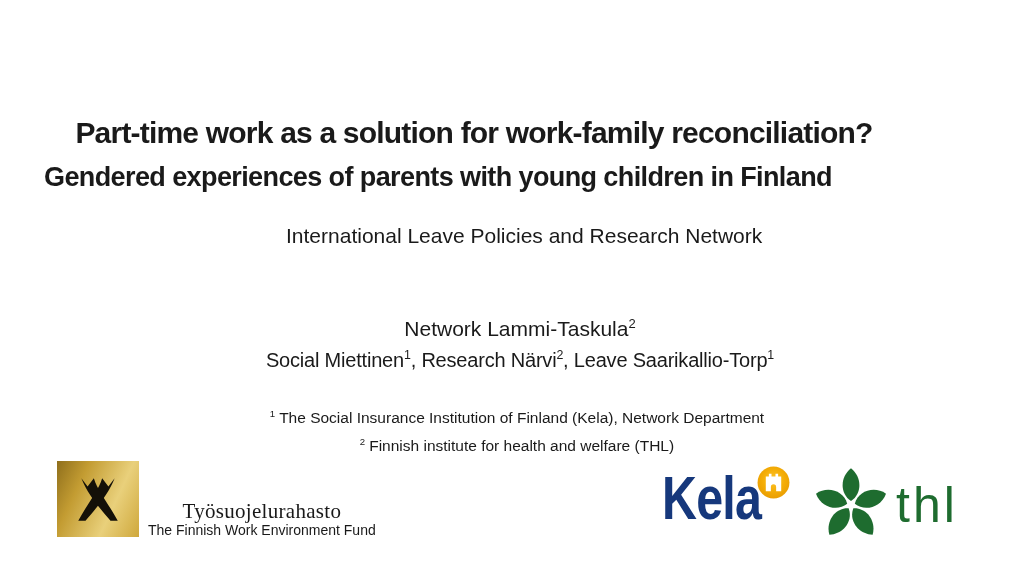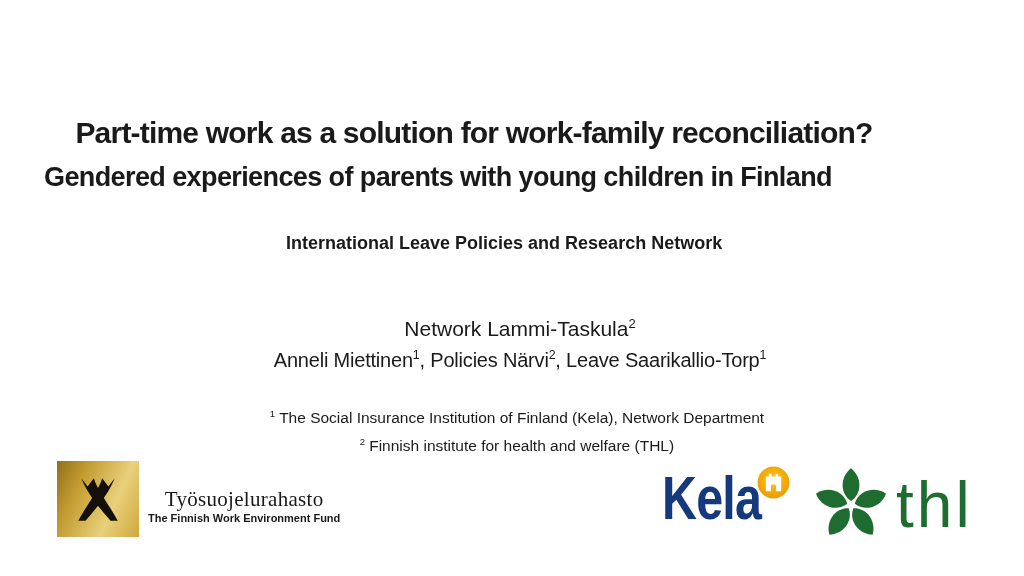--- a/index.html
+++ b/index.html
@@ -36,24 +36,24 @@
     top: 162px; left: 0; width: 864px;
     text-align: center;
     font-size: 27px;
     font-weight: 700;
     letter-spacing: -0.6px;
     color: var(--ink);
     padding-left: 12px;
   }
   .meeting {
     position: absolute;
-    left: 286px; top: 229px;
-    font-size: 18px;
+    left: 286px; top: 221px;
+    font-size: 21px;
     line-height: 29px;
-    font-weight: 700;
+    font-weight: 400;
   }
   .presenter {
     position: absolute;
     top: 317px; left: 0; width: 1040px;
     text-align: center;
     font-size: 21px;
   }
   .coauthors {
     position: absolute;
     top: 349px; left: 0; width: 1040px;
@@ -73,21 +73,21 @@
     line-height: 0;
     vertical-align: super;
   }
   .affil-line sup { margin-right: 4px; }
 
   
   .tsr {
     position: absolute;
     left: 57px; top: 461px;
     display: flex;
-    align-items: center;
+    align-items: flex-end;
   }
   .tsr-square {
     width: 82px; height: 76px;
     background: linear-gradient(115deg, #8f6f1c 0%, #c39c32 28%, #e9d07b 66%, #cfa83c 100%);
     display: flex;
     align-items: center;
     justify-content: center;
     flex: 0 0 auto;
   }
   .tsr-text {
@@ -103,22 +103,22 @@
     color: var(--tsr-ink);
   }
   .tsr-sv {
     font-size: 11px;
     font-weight: 700;
     line-height: 13px;
     margin-top: 2px;
     color: var(--tsr-ink);
   }
   .tsr-en {
-    font-size: 11px;
-    font-weight: 700;
+    font-size: 14px;
+    font-weight: 400;
     line-height: 14px;
     color: var(--tsr-ink);
   }
   .tsr-emblem path { fill: #141008; }
 
   
   .kela-word {
     position: absolute;
     left: 662px; top: 468px;
     font-size: 62px;
@@ -138,42 +138,42 @@
   
   .thl-flower {
     position: absolute;
     left: 811px; top: 462px;
     width: 80px; height: 86px;
   }
   .thl-flower path { fill: var(--thl-green); }
   .thl-word {
     position: absolute;
     left: 896px; top: 462px;
-    font-size: 64px;
+    font-size: 50px;
     line-height: 86px;
     letter-spacing: 3px;
     font-weight: 400;
     color: var(--thl-green);
   }
 </style>
 </head>
 <body style="background: rgb(255, 255, 255);">
 
 <div class="slide">
 
   <div class="title1">Part-time work as a solution for work-family reconciliation?</div>
   <div class="title2">Gendered experiences of parents with young children in Finland</div>
 
   <div class="meeting">
     <div>International Leave Policies and Research Network</div>
   </div>
 
   <div class="presenter"><span>Network Lammi-Taskula</span><sup>2</sup></div>
 
-  <div class="coauthors"><span>Anneli Miettinen</span><sup>1</sup><span>, </span><span>Policies Närvi</span><sup>2</sup><span>, </span><span>Leave Saarikallio-Torp</span><sup>1</sup></div>
+  <div class="coauthors"><span>Social Miettinen</span><sup>1</sup><span>, </span><span>Research Närvi</span><sup>2</sup><span>, </span><span>Leave Saarikallio-Torp</span><sup>1</sup></div>
 
   <div class="affils">
     <div class="affil-line"><sup>1</sup><span>The Social Insurance Institution of Finland (Kela), Network Department</span></div>
     <div class="affil-line"><sup>2</sup><span>Finnish institute for health and welfare (THL)</span></div>
   </div>
 
   <div class="tsr">
     <div class="tsr-square">
       <svg class="tsr-emblem" width="52" height="56" viewBox="0 0 100 100" aria-hidden="true">
         <path fill-rule="evenodd" d="M12,92 C30,58 50,36 58,10 L82,10 C70,42 44,70 26,92 Z M58,10 L82,10 L70,26 Z"></path>

